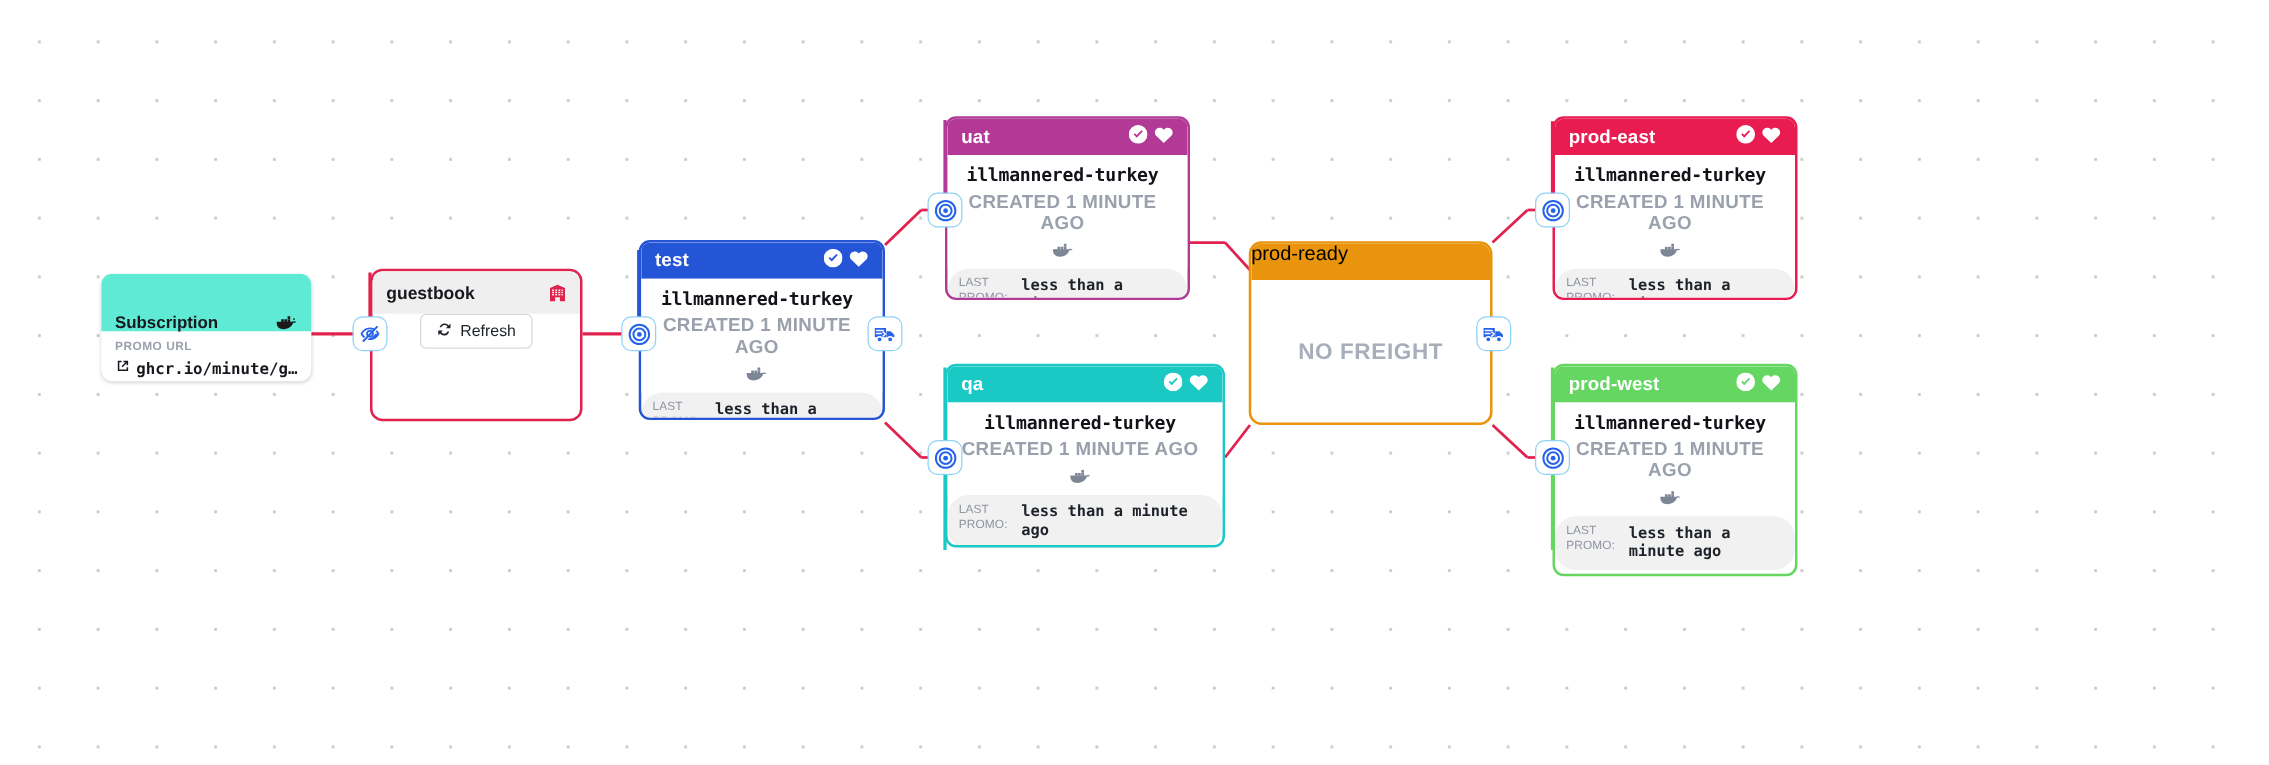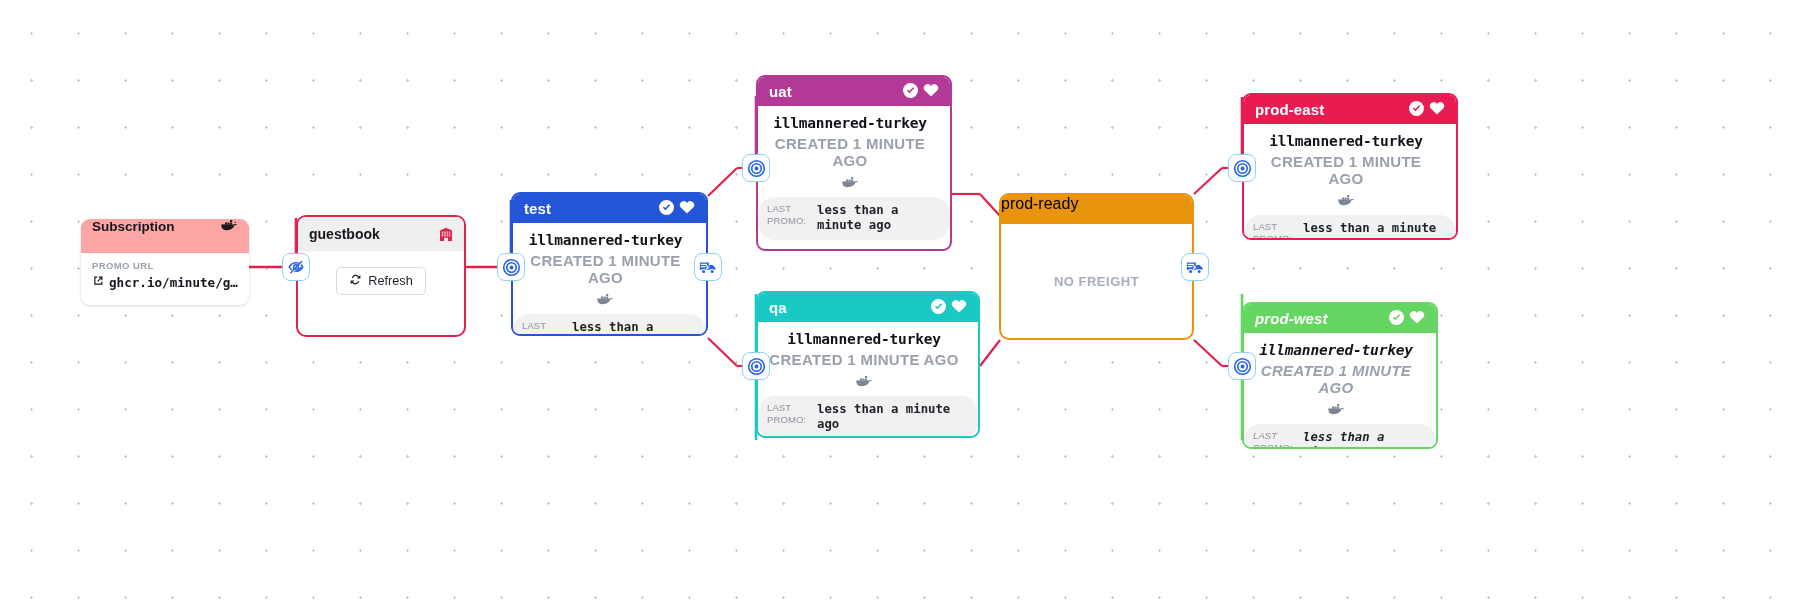--- a/index.html
+++ b/index.html
@@ -82,22 +82,22 @@
   
   #subscription {
     position: absolute;
     left: 81px; top: 219px; width: 168px; height: 86px;
     background: #ffffff;
     border-radius: 9px;
     box-shadow: 0 1px 3px rgba(0,0,0,.16);
     overflow: hidden; z-index: 6;
   }
   #subscription .sub-hdr {
-    height: 34px; background: #fca5a5;
-    display: flex; align-items: flex-start; padding: 0 11px;
+    height: 46px; background: #5eead4;
+    display: flex; align-items: flex-end; padding: 0 11px;
   }
   #subscription .sub-hdr .t { flex:1; font-weight: bold; font-size: 13.5px; color: #16181d; }
   #subscription .sub-body { padding: 7px 11px 0 11px; text-align: left; }
   .repo-lbl { font-size: 9.5px; font-weight: bold; color: #9aa1ac; letter-spacing:.4px; }
   .repo-url {
     margin-top: 4px;
     font-family: "DejaVu Sans Mono", "Liberation Mono", monospace;
     font-weight: bold; font-size: 12.6px; color: #16181d;
     display:flex; align-items:center; gap:5px; white-space: nowrap;
   }
@@ -109,38 +109,38 @@
     border: 2.2px solid #e0234e;
     border-radius: 10px;
     background: #ffffff;
     overflow: hidden; z-index: 6;
   }
   #guestbook .gb-hdr {
     height: 34px; background: #efefef;
     display:flex; align-items:center; padding: 0 11px;
   }
   #guestbook .gb-hdr .t { flex:1; font-weight: bold; font-size: 14px; color:#16181d; }
-  #guestbook .gb-body { display:flex; align-items:center; justify-content:center; height: 60px; }
+  #guestbook .gb-body { display:flex; align-items:flex-start; justify-content:center; height: 60px; }
   .refresh-btn {
     display:inline-flex; align-items:center; gap:6px;
     border:1px solid #d7d9de; border-radius: 5px;
     background:#fff; padding: 5px 12px;
     font-size: 12.7px; color:#1d2129; cursor:pointer;
   }
 
   
   #prod-ready {
     position: absolute; left: 999px; top: 193px; width: 195px; height: 147px;
     border: 2.2px solid #e8940c; border-radius: 10px; background:#fff;
     overflow:hidden; z-index: 5;
   }
   #prod-ready .hdr { background:#e8940c; height: 29px; }
   #prod-ready .empty {
     height: 114px; display:flex; align-items:center; justify-content:center;
-    font-size: 13px; font-weight: bold; color:#a8aeba; letter-spacing:.5px;
+    font-size: 18px; font-weight: bold; color:#a8aeba; letter-spacing:.5px;
   }
 
   
   .pill {
     position:absolute; width: 28px; height: 28px;
     border-radius: 8px; background:#ffffff;
     border: 1.4px solid #8fd2f7;
     display:flex; align-items:center; justify-content:center;
     z-index: 20; cursor:pointer;
   }
@@ -274,21 +274,21 @@
           <path fill="#7d8694" d="M0.4 8.2c0 4.6 3 7.6 8 7.6 5.6 0 9.4-2.9 10.8-7.4 1.2.5 2.8.2 3.6-.7-1.3-1.1-3-1.2-4.2-.5l-.5.3H.4z"></path>
         </svg>
       </div>
     </div>
     <div class="promo-bar">
       <span class="promo-lbl">LAST PROMO:</span>
       <span class="promo-val">less than a minute ago</span>
     </div>
   </div>
 
-  <div class="node" id="n-uat" style="left:756px; top:75px; width:196px; height:176px; border:2.2px solid #b23a96;">
+  <div class="node" id="n-uat" style="left:756px; top:93px; width:196px; height:147px; border:2.2px solid #b23a96;">
     <div class="hdr" style="background:#b23a96;">
       <span class="ttl">uat</span>
       <span class="acts">
         <span>
           <svg width="15" height="15" viewBox="0 0 16 16">
               <circle cx="8" cy="8" r="8" fill="#fff"></circle>
               <path d="M4.2 8.2 6.8 10.8 11.9 5.5l-1.1-1.1-4 4.2-1.5-1.5z" fill="#b23a96"></path>
             </svg>
         </span>
         <span>
@@ -347,21 +347,21 @@
     </div>
   </div>
 
   <div id="prod-ready">
     <div class="hdr">
       <span class="ttl">prod-ready</span>
     </div>
     <div class="empty">NO FREIGHT</div>
   </div>
 
-  <div class="node" id="n-prod-east" style="left:1242px; top:93px; width:216px; height:147px; border:2.2px solid #e81c50;">
+  <div class="node" id="n-prod-east" style="left:1242px; top:93px; width:196px; height:147px; border:2.2px solid #e81c50;">
     <div class="hdr" style="background:#e81c50;">
       <span class="ttl">prod-east</span>
       <span class="acts">
         <span>
           <svg width="15" height="15" viewBox="0 0 16 16">
               <circle cx="8" cy="8" r="8" fill="#fff"></circle>
               <path d="M4.2 8.2 6.8 10.8 11.9 5.5l-1.1-1.1-4 4.2-1.5-1.5z" fill="#e81c50"></path>
             </svg>
         </span>
         <span>
@@ -380,21 +380,21 @@
           <path fill="#7d8694" d="M0.4 8.2c0 4.6 3 7.6 8 7.6 5.6 0 9.4-2.9 10.8-7.4 1.2.5 2.8.2 3.6-.7-1.3-1.1-3-1.2-4.2-.5l-.5.3H.4z"></path>
         </svg>
       </div>
     </div>
     <div class="promo-bar">
       <span class="promo-lbl">LAST PROMO:</span>
       <span class="promo-val">less than a minute ago</span>
     </div>
   </div>
 
-  <div class="node" id="n-prod-west" style="left:1242px; top:302px; width:196px; height:147px; border:2.2px solid #66d663;font-style:italic;">
+  <div class="node" id="n-prod-west" style="left:1242px; top:291px; width:196px; height:170px; border:2.2px solid #66d663;">
     <div class="hdr" style="background:#66d663;">
       <span class="ttl">prod-west</span>
       <span class="acts">
         <span>
           <svg width="15" height="15" viewBox="0 0 16 16">
               <circle cx="8" cy="8" r="8" fill="#fff"></circle>
               <path d="M4.2 8.2 6.8 10.8 11.9 5.5l-1.1-1.1-4 4.2-1.5-1.5z" fill="#66d663"></path>
             </svg>
         </span>
         <span>

